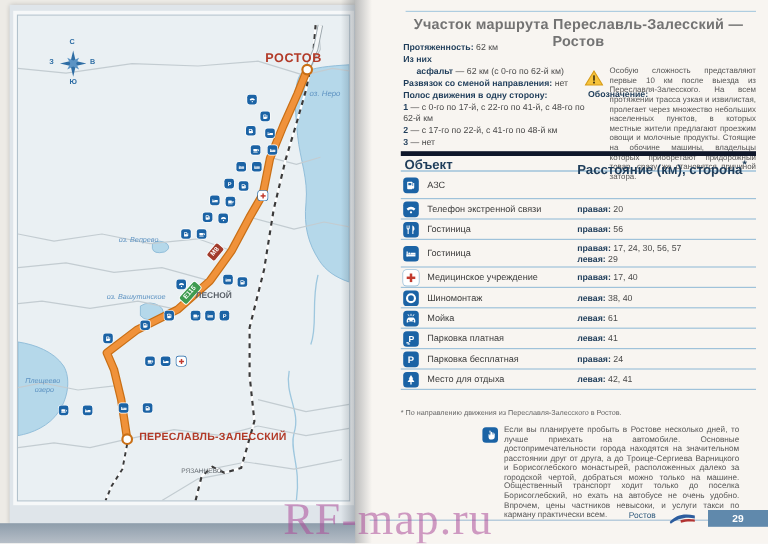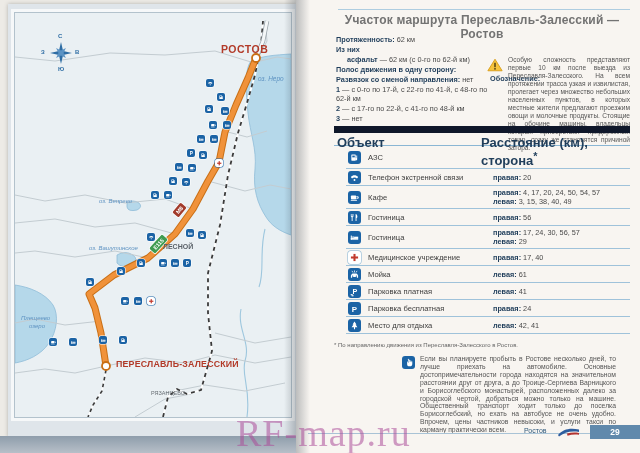--- a/index.html
+++ b/index.html
@@ -34,25 +34,25 @@
   .s-line.ind{padding-left:11px;}
   #desig{position:absolute;left:194px;top:35px;width:142px;font-size:7.3px;color:#4a4a4a;}
   #desig .d1{line-height:10px;color:#1f3d5a;font-weight:bold;margin-top:39px;}
   #desig .d2{line-height:10px;}
   #desig .d2 b{color:#1f3d5a;}
   #warn-icon{position:absolute;left:191px;top:58px;width:16px;height:14px;}
   #warn-text{position:absolute;left:212px;top:56px;width:122px;font-size:6.6px;line-height:8px;
              color:#555;text-align:justify;}
   
   #info-table{position:absolute;left:38px;top:126px;width:296px;}
-  #t-head{position:relative;height:12px;border-top:7px solid #0f172a;border-bottom:1px solid #8ab6d4;
-          font-size:13px;font-weight:bold;color:#1f3d5a;}
+  #t-head{position:relative;height:12px;border-top:4px solid #0f172a;border-bottom:1px solid #8ab6d4;
+          font-size:11px;font-weight:bold;color:#1f3d5a;}
   #t-head .h1{position:absolute;left:3px;top:2px;}
   #t-head .h2{position:absolute;left:147px;top:2px;}
-  .t-row{position:relative;height:16px;border-bottom:1px solid #9fc2da;overflow:visible;margin-left:12px;}
+  .t-row{position:relative;height:16px;border-bottom:1px solid #9fc2da;overflow:visible;}
   .t-row.tall{height:22px;}
   .ic{position:absolute;left:2px;top:50%;margin-top:-6.5px;width:13px;height:13px;background:#1b63a5;
       border-radius:3px;display:flex;align-items:center;justify-content:center;}
   .ic svg{width:11px;height:11px;display:block;}
   .ic.med{background:#fff;box-shadow:0 0 0 .7px #9fc2da;}
   .t-label{position:absolute;left:22px;top:50%;transform:translateY(-50%);font-size:7.6px;color:#3c3c3c;}
   .t-vals{position:absolute;left:147px;top:50%;transform:translateY(-50%);font-size:7.3px;color:#4a4a4a;}
   .t-vline{line-height:9px;white-space:nowrap;}
   .t-vline b{color:#1f3d5a;}
   #footnote{position:absolute;left:38px;top:342px;font-size:6px;color:#666;}
@@ -404,22 +404,22 @@
   </div>
 
   <div id="info-page">
     <div id="top-rule"></div>
     <div id="page-title">Участок маршрута Переславль-Залесский — Ростов</div>
 
     <div id="stats">
         <div class="s-line"><b>Протяженность:</b><span> 62 км</span></div>
         <div class="s-line"><b>Из них</b><span></span></div>
         <div class="s-line ind"><b>асфальт</b><span> — 62 км (с 0-го по 62-й км)</span></div>
+        <div class="s-line"><b>Развязок со сменой направления:</b><span> нет</span></div>
         <div class="s-line"><b>Полос движения в одну сторону:</b><span></span></div>
-        <div class="s-line"><b>Развязок со сменой направления:</b><span> нет</span></div>
         <div class="s-line"><b>1</b><span> — с 0-го по 17-й, с 22-го по 41-й, с 48-го по 62-й км</span></div>
         <div class="s-line"><b>2</b><span> — с 17-го по 22-й, с 41-го по 48-й км</span></div>
         <div class="s-line"><b>3</b><span> — нет</span></div>
       </div>
 
     <div id="desig">
       <div class="d1">Обозначение:</div>
     </div>
 
     <svg id="warn-icon" viewBox="0 0 18 15">
@@ -450,34 +450,20 @@
               <svg viewBox="0 0 16 16">
                 <path d="M2.6 7.2C5.8 3.8 10.2 3.8 13.4 7.2L11.6 9.4C10.6 8.4 9.4 8 8 8s-2.6.4-3.6 1.4z" fill="#fff"></path>
                 <circle cx="8" cy="11.6" r="1.4" fill="#fff"></circle>
               </svg>
             </span>
             <span class="t-label">Телефон экстренной связи</span>
             <span class="t-vals">
               <div class="t-vline"><b>правая:</b><span> 20</span></div>
             </span>
           </div>
-          <div class="t-row tall">
-            <span class="ic">
-              <svg viewBox="0 0 16 16">
-                <rect x="2.8" y="5.2" width="7.6" height="5.2" rx="1" fill="#fff"></rect>
-                <path d="M10.8 6h1.5a1.9 1.9 0 0 1 0 3.8h-1.5V8.4h1.3a.55.55 0 0 0 0-1.1h-1.3z" fill="#fff"></path>
-                <rect x="2.4" y="11.4" width="9.4" height="1.3" rx="0.6" fill="#fff"></rect>
-              </svg>
-            </span>
-            <span class="t-label">Кафе</span>
-            <span class="t-vals">
-              <div class="t-vline"><b>правая:</b><span> 4, 17, 20, 24, 50, 54, 57</span></div>
-              <div class="t-vline"><b>левая:</b><span> 3, 15, 38, 40, 49</span></div>
-            </span>
-          </div>
           <div class="t-row">
             <span class="ic">
               <svg viewBox="0 0 16 16">
                 <path d="M4.4 2.8v3.4h-.7V2.8h-1v3.4a1.7 1.7 0 0 0 1.2 1.6v5.4h1.3V7.8a1.7 1.7 0 0 0 1.2-1.6V2.8h-1v3.4h-.7V2.8z" fill="#fff"></path>
                 <path d="M9.8 2.8c1.5.3 2.4 2.2 2.4 4 0 1.2-.5 2-1.3 2.3v4.1H9.6V2.8z" fill="#fff"></path>
               </svg>
             </span>
             <span class="t-label">Гостиница</span>
             <span class="t-vals">
               <div class="t-vline"><b>правая:</b><span> 56</span></div>
@@ -501,20 +487,31 @@
           <div class="t-row">
             <span class="ic med">
               <svg viewBox="0 0 16 16">
                 <rect x="6.5" y="2.8" width="3" height="10.4" fill="#c23b2e"></rect>
                 <rect x="2.8" y="6.5" width="10.4" height="3" fill="#c23b2e"></rect>
               </svg>
             </span>
             <span class="t-label">Медицинское учреждение</span>
             <span class="t-vals">
               <div class="t-vline"><b>правая:</b><span> 17, 40</span></div>
+            </span>
+          </div>
+          <div class="t-row">
+            <span class="ic">
+              <svg viewBox="0 0 16 16">
+                <circle cx="8" cy="8" r="4.8" fill="none" stroke="#fff" stroke-width="2.6"></circle>
+              </svg>
+            </span>
+            <span class="t-label">Шиномонтаж</span>
+            <span class="t-vals">
+              <div class="t-vline"><b>левая:</b><span> 38, 40</span></div>
             </span>
           </div>
           <div class="t-row">
             <span class="ic">
               <svg viewBox="0 0 16 16">
                 <path d="M2.8 9.6l1.3-2.3a1.4 1.4 0 0 1 1.2-.7h5.4a1.4 1.4 0 0 1 1.2.7l1.3 2.3v3h-1.7v-1H4.5v1H2.8z" fill="#fff"></path>
                 <circle cx="5.3" cy="10.4" r="0.9" fill="#1b63a5"></circle>
                 <circle cx="10.7" cy="10.4" r="0.9" fill="#1b63a5"></circle>
                 <path d="M4.6 3.2l.9 1.4M8 2.7v1.7M11.4 3.2l-.9 1.4" stroke="#fff" stroke-width="1.1" fill="none" stroke-linecap="round"></path>
               </svg>

